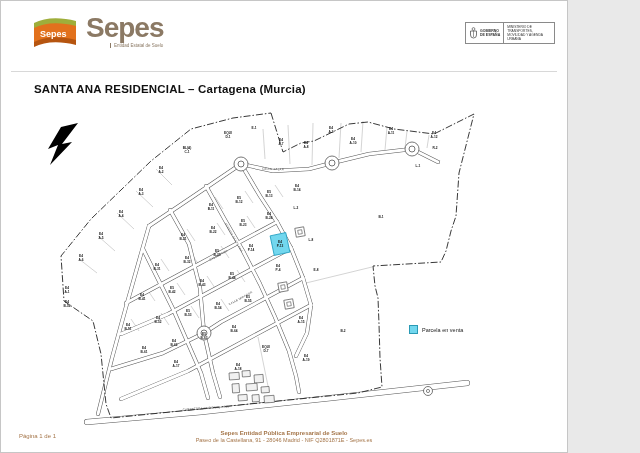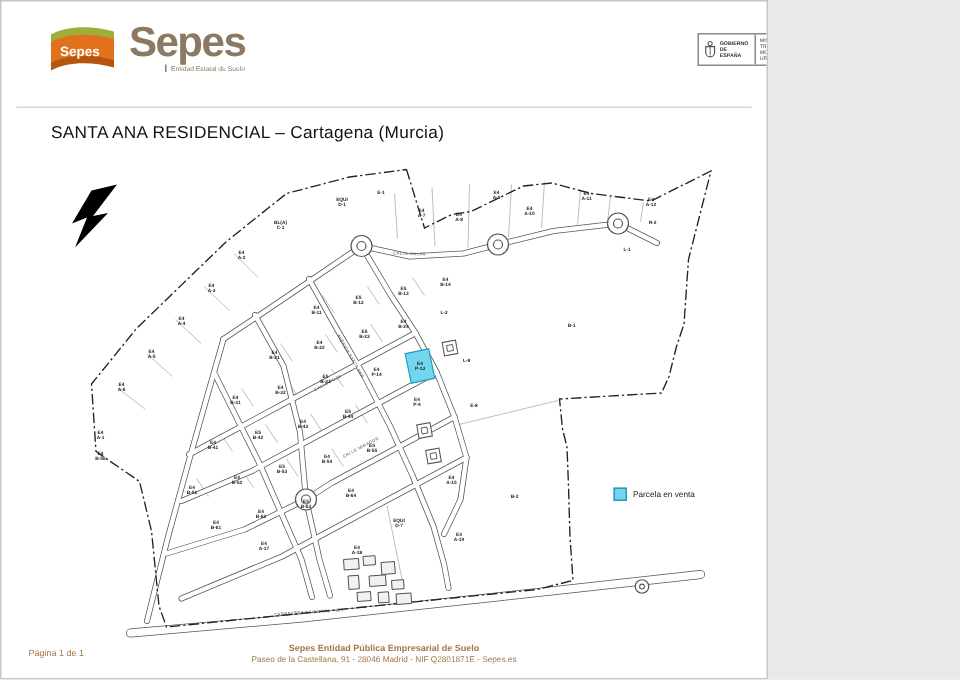--- a/index.html
+++ b/index.html
@@ -1,29 +1,29 @@
 <!DOCTYPE html>
 <html><head>
 <meta charset="utf-8">
 <style>
   html,body{margin:0;padding:0;background:#e9e9e9;font-family:"Liberation Sans",sans-serif;}
-  .page{position:relative;width:512px;height:453px;background:#fff;border:1px solid #c6c6c6;box-sizing:border-box;overflow:hidden;}
+  .page{position:relative;width:568px;height:453px;background:#fff;border:1px solid #c6c6c6;box-sizing:border-box;overflow:hidden;}
 
   
   .sepes-logo{position:absolute;left:30px;top:14px;display:flex;align-items:flex-start;gap:7px;}
   .flag-icon{width:48px;height:36px;}
   .wordmark-block{display:flex;flex-direction:column;}
   .wordmark{font-size:28px;line-height:26px;font-weight:bold;color:#8b7964;letter-spacing:-1px;}
   .tagline{margin-top:2px;margin-left:24px;font-size:4.5px;color:#8b7964;border-left:1px solid #8b7964;padding-left:3px;}
   .gov-logo{position:absolute;left:464px;top:21px;display:flex;border:1px solid #8a8a8a;background:#fff;}
   .gov-left{display:flex;align-items:center;gap:2px;padding:2px 3px;border-right:1px solid #8a8a8a;}
   .gov-left-text{font-size:3.5px;line-height:4px;color:#333;font-weight:bold;}
   .gov-right{width:44px;padding:2px 3px;font-size:3.3px;line-height:4px;color:#333;}
   .header-rule{position:absolute;left:10px;right:10px;top:70px;height:0;border-top:1px solid #d8d8d8;}
-  .page-title{position:absolute;left:33px;top:82px;margin:0;font-size:11.5px;font-weight:normal;color:#111;letter-spacing:.2px;}
+  .page-title{position:absolute;left:33px;top:82px;margin:0;font-size:11.5px;font-weight:bold;color:#111;letter-spacing:.2px;}
 
   
   #map-svg{position:absolute;left:0;top:0;width:640px;height:453px;}
 
   
   .legend{position:absolute;left:408px;top:324px;display:flex;align-items:center;gap:4px;font-size:5.5px;color:#222;}
   .legend .swatch{width:9px;height:9px;display:inline-block;box-sizing:border-box;border:1px solid #2a9ab5;}
 
   
   .page-label{position:absolute;left:18px;bottom:13px;font-size:6px;color:#a5764a;}

